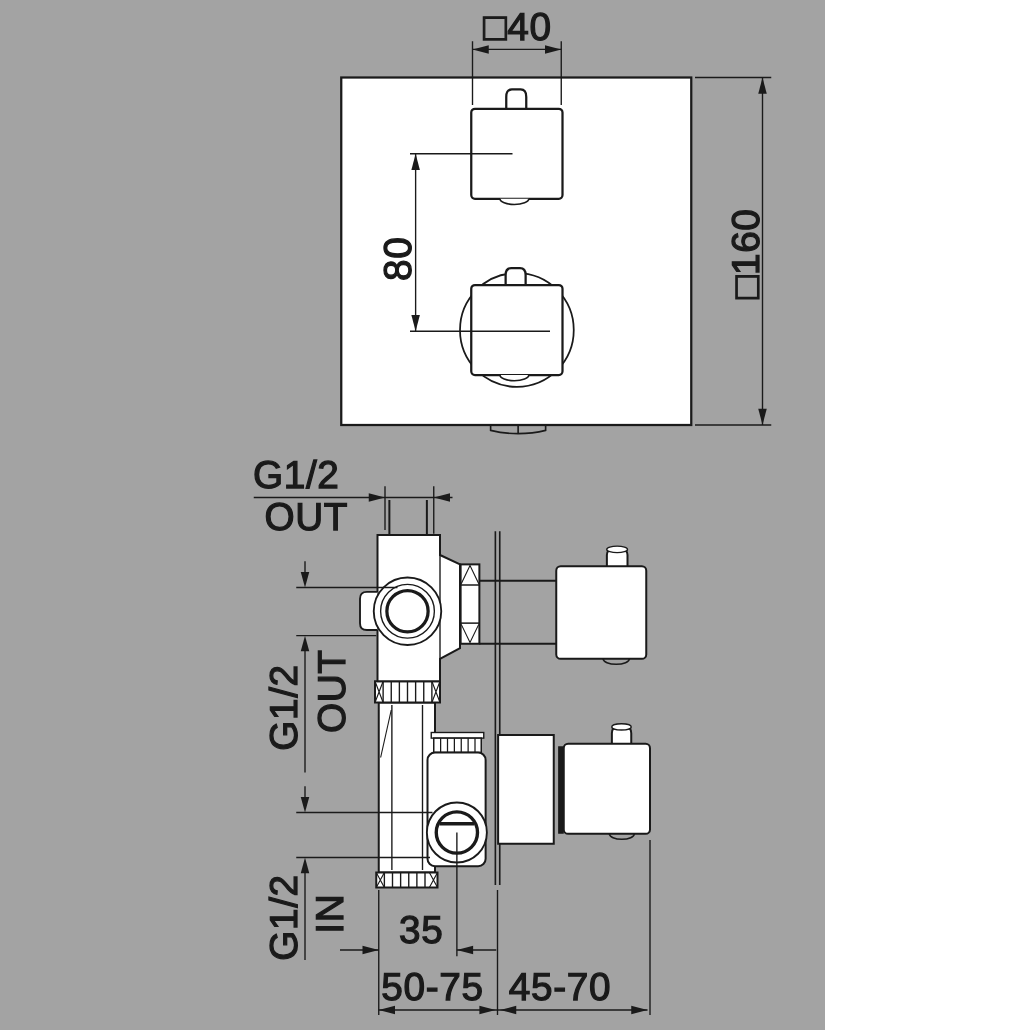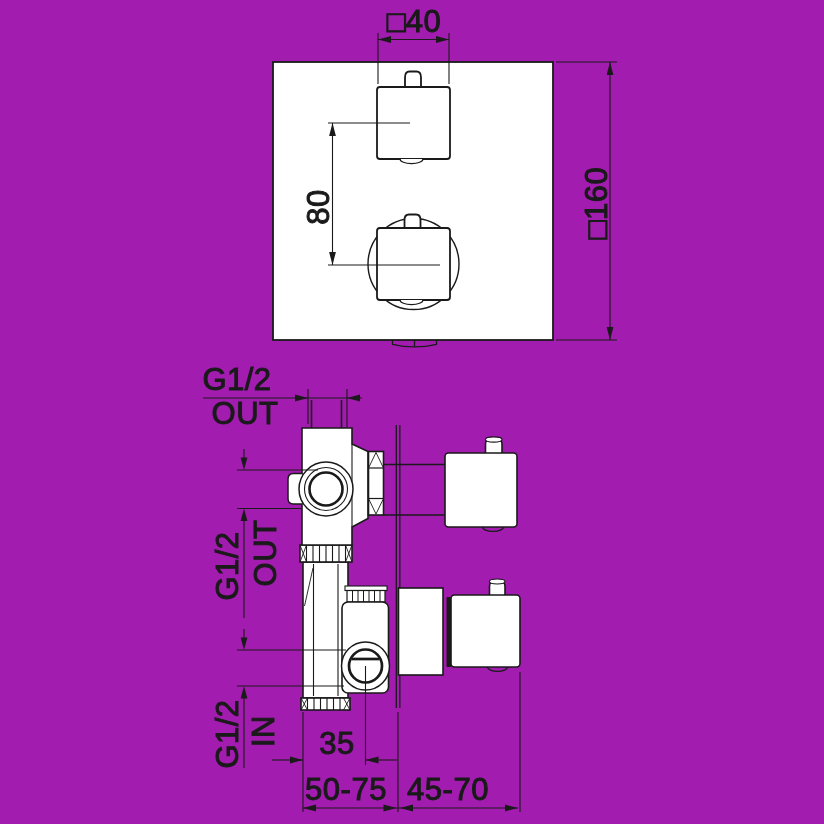--- a/index.html
+++ b/index.html
@@ -1,17 +1,17 @@
 <!DOCTYPE html>
 <html><head>
 <meta charset="utf-8">
 <style>
   html,body { margin:0; padding:0; background:#ffffff; }
   .stage {
-    position:relative; width:824px; height:824px; background:#a21caf;
+    position:relative; width:660px; height:824px; background:#a3a3a3;
     font-family:"Liberation Sans","DejaVu Sans",sans-serif; overflow:hidden;
   }
   svg { display:block; }
   .dim {
     font-family:"Liberation Sans","DejaVu Sans",sans-serif;
     font-size:31px; fill:#1a1a1a; letter-spacing:0.5px;
   }
 </style>
 </head>
 <body>

